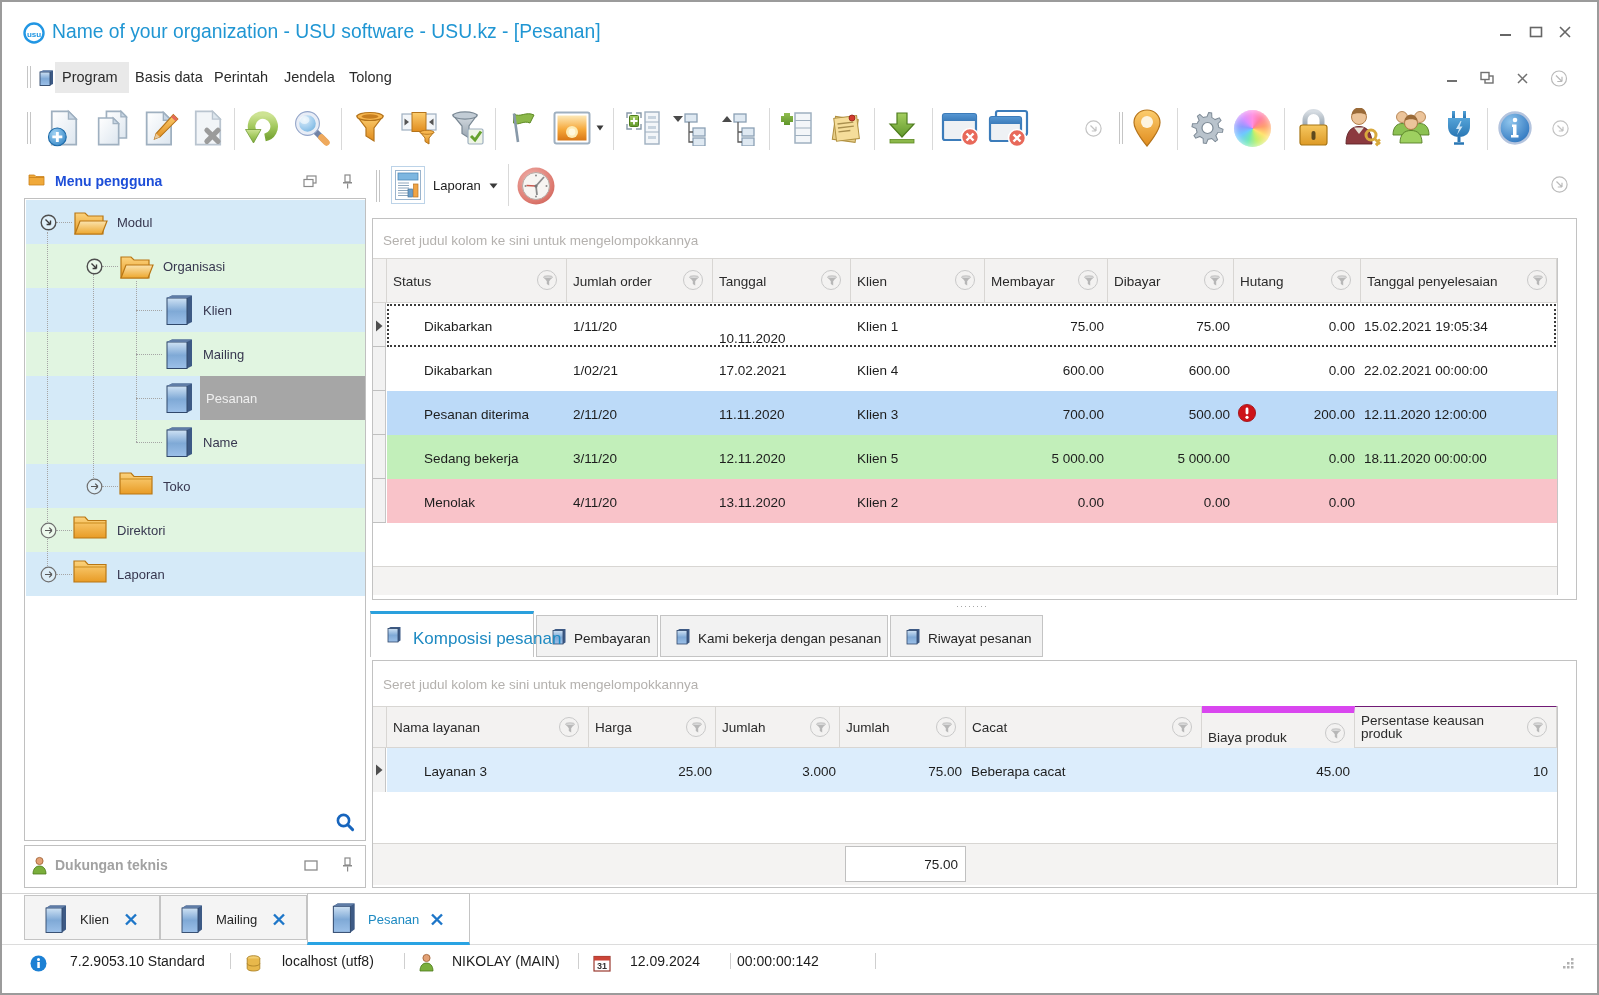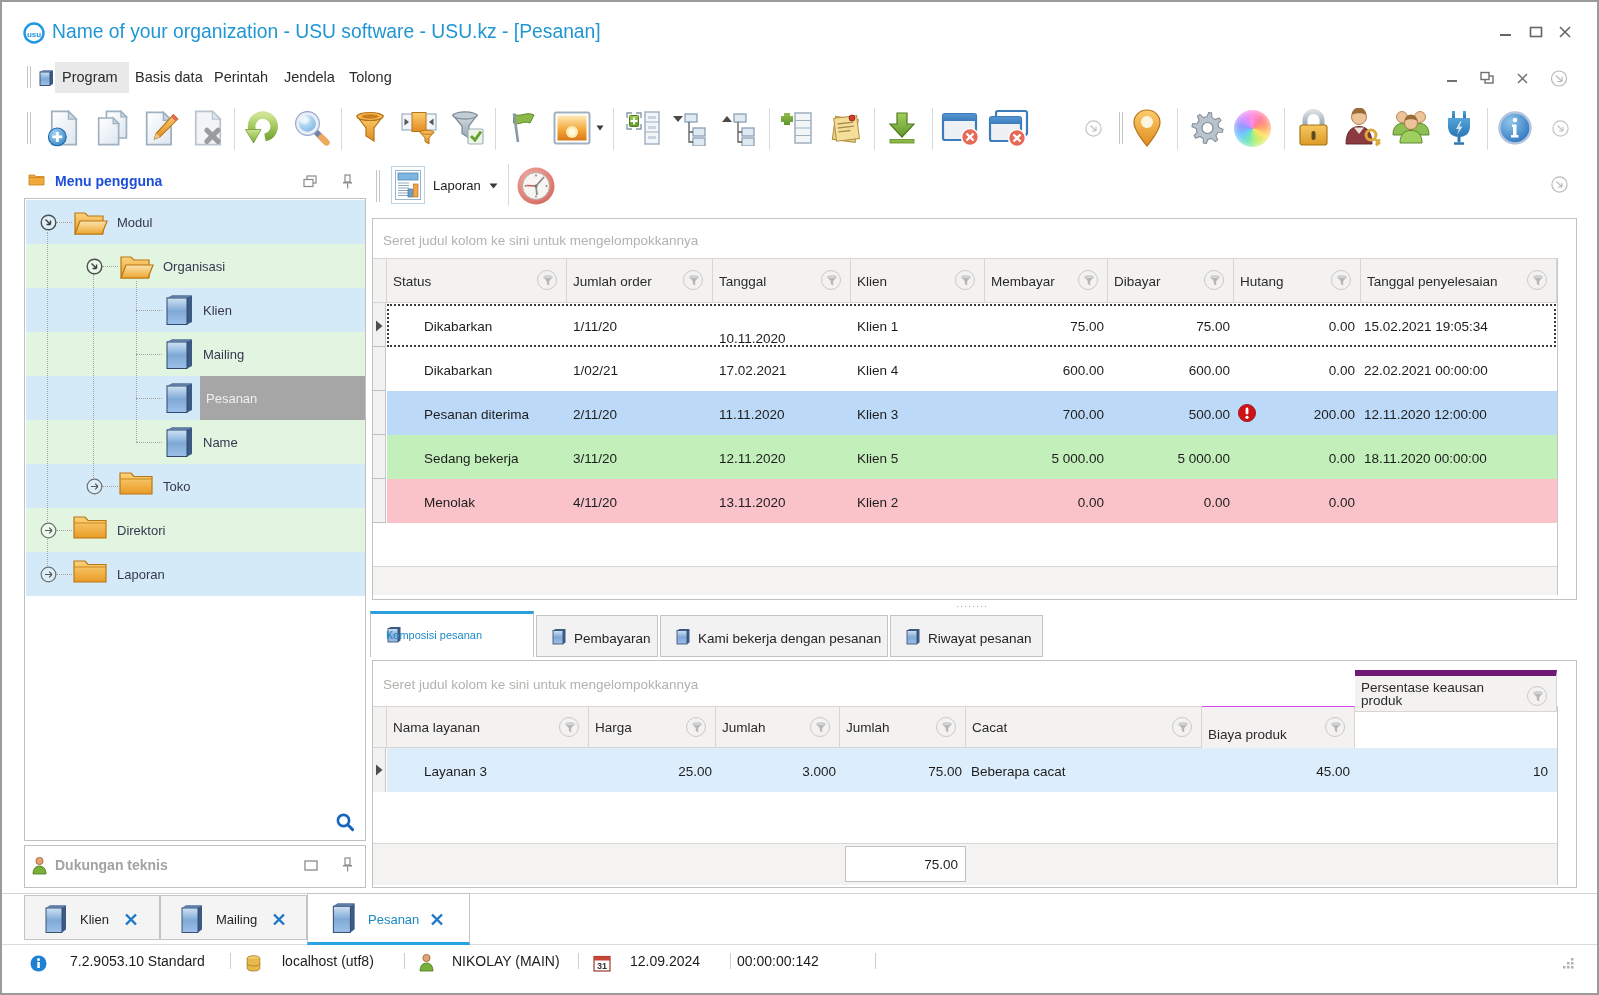--- a/index.html
+++ b/index.html
@@ -698,21 +698,21 @@
 
 <div id="lowertabs">
   <div class="tab" style="left:370px;top:611px;width:164px;height:46px;background:#fff;border-top:3px solid #2aa0dd;border-bottom:none;z-index:2"></div>
   <div class="tab" style="left:536px;top:615px;width:122px;height:42px"></div>
   <div class="tab" style="left:660px;top:615px;width:228px;height:42px"></div>
   <div class="tab" style="left:890px;top:615px;width:153px;height:42px"></div>
   <svg class="abs" style="left:386px;top:626px;z-index:3" width="16" height="17" viewBox="0 0 16 17">
       <path d="M2 2.5 L4.5 1 L14.5 1 L14.5 14.5 L12 16 L2 16 Z" fill="#3d5a85"></path>
       <rect x="2" y="2.5" width="10" height="13.5" fill="url(#bk1)" stroke="#30486b" stroke-width="0.8"></rect>
     </svg>
-  <div class="abs" style="left:386px;top:629px;font-size:11px;color:#1e8ac2;z-index:3">Komposisi pesanan</div>
+  <div class="abs" style="left:413px;top:629px;font-size:17px;color:#1e8ac2;z-index:3">Komposisi pesanan</div>
   <svg class="abs" style="left:551px;top:628px" width="16" height="17" viewBox="0 0 16 17">
       <path d="M2 2.5 L4.5 1 L14.5 1 L14.5 14.5 L12 16 L2 16 Z" fill="#3d5a85"></path>
       <rect x="2" y="2.5" width="10" height="13.5" fill="url(#bk1)" stroke="#30486b" stroke-width="0.8"></rect>
     </svg>
   <div class="abs" style="left:574px;top:631px;font-size:13.5px;color:#252525">Pembayaran</div>
   <svg class="abs" style="left:675px;top:628px" width="16" height="17" viewBox="0 0 16 17">
       <path d="M2 2.5 L4.5 1 L14.5 1 L14.5 14.5 L12 16 L2 16 Z" fill="#3d5a85"></path>
       <rect x="2" y="2.5" width="10" height="13.5" fill="url(#bk1)" stroke="#30486b" stroke-width="0.8"></rect>
     </svg>
   <div class="abs" style="left:698px;top:631px;font-size:13.5px;color:#252525">Kami bekerja dengan pesanan</div>
@@ -766,30 +766,30 @@
     </div>
   <div class="ghead" style="left:966px;top:706px;width:236px;height:42px;border-top:1px solid #d8d6d3">
       <span class="lbl">Cacat</span>
       <span class="findicator" style="left:206px;top:10px">
         <svg width="14" height="14" viewBox="0 0 14 14">
           <path d="M2.5 3 L11.5 3 L8.2 7.2 L8.2 11.5 L5.8 10 L5.8 7.2 Z" fill="#b7b7b7"></path>
           <ellipse cx="7" cy="3.2" rx="4.5" ry="1.4" fill="#d9d9d9" stroke="#adadad" stroke-width="0.6"></ellipse>
         </svg>
       </span>
     </div>
-  <div class="ghead" style="left:1202px;top:706px;width:153px;height:56px;border-top:1px solid #d946ef">
+  <div class="ghead" style="left:1202px;top:706px;width:153px;height:56px;border-top:7px solid #d946ef">
       <span class="lbl">Biaya produk</span>
       <span class="findicator" style="left:123px;top:10px">
         <svg width="14" height="14" viewBox="0 0 14 14">
           <path d="M2.5 3 L11.5 3 L8.2 7.2 L8.2 11.5 L5.8 10 L5.8 7.2 Z" fill="#b7b7b7"></path>
           <ellipse cx="7" cy="3.2" rx="4.5" ry="1.4" fill="#d9d9d9" stroke="#adadad" stroke-width="0.6"></ellipse>
         </svg>
       </span>
     </div>
-  <div class="ghead" style="left:1355px;top:670px;width:202px;height:42px;border-top:6px solid #701a75">
+  <div class="ghead" style="left:1355px;top:706px;width:202px;height:42px;border-top:1px solid #701a75">
       <span class="lbl" style="line-height:13px">Persentase keausan<br>produk</span>
       <span class="findicator" style="left:172px;top:10px">
         <svg width="14" height="14" viewBox="0 0 14 14">
           <path d="M2.5 3 L11.5 3 L8.2 7.2 L8.2 11.5 L5.8 10 L5.8 7.2 Z" fill="#b7b7b7"></path>
           <ellipse cx="7" cy="3.2" rx="4.5" ry="1.4" fill="#d9d9d9" stroke="#adadad" stroke-width="0.6"></ellipse>
         </svg>
       </span>
     </div>
 
   <div class="abs" style="left:373px;top:748px;width:13px;height:44px;background:#f2f2f2;border-right:1px solid #c6c6c6"></div>

